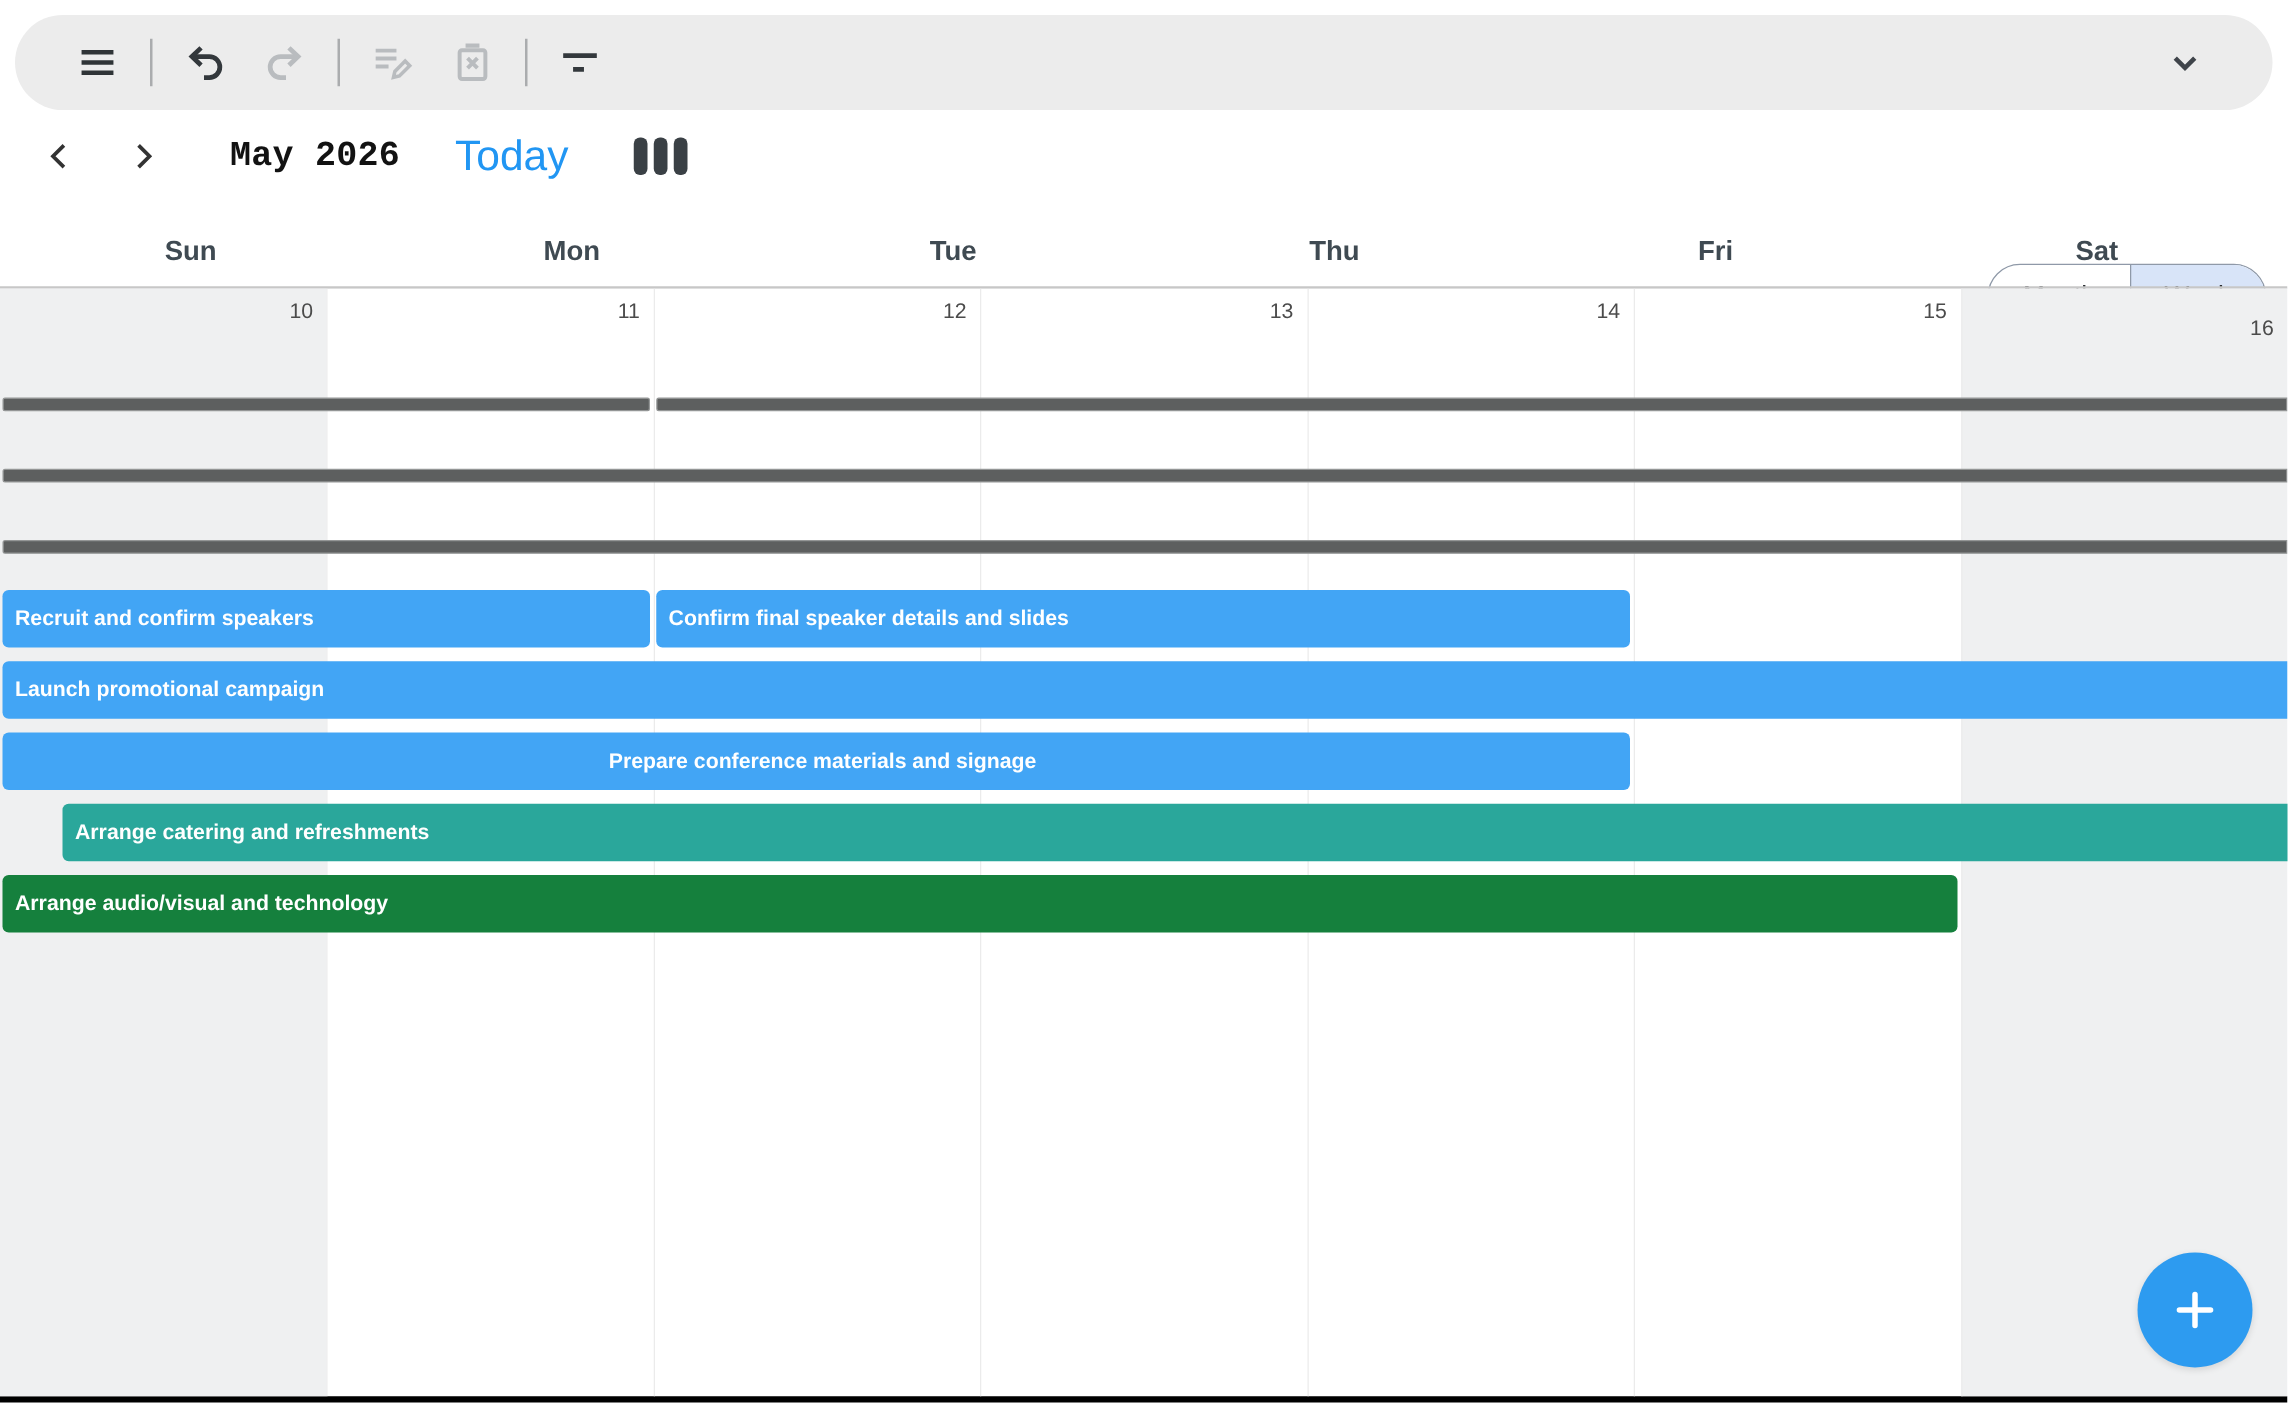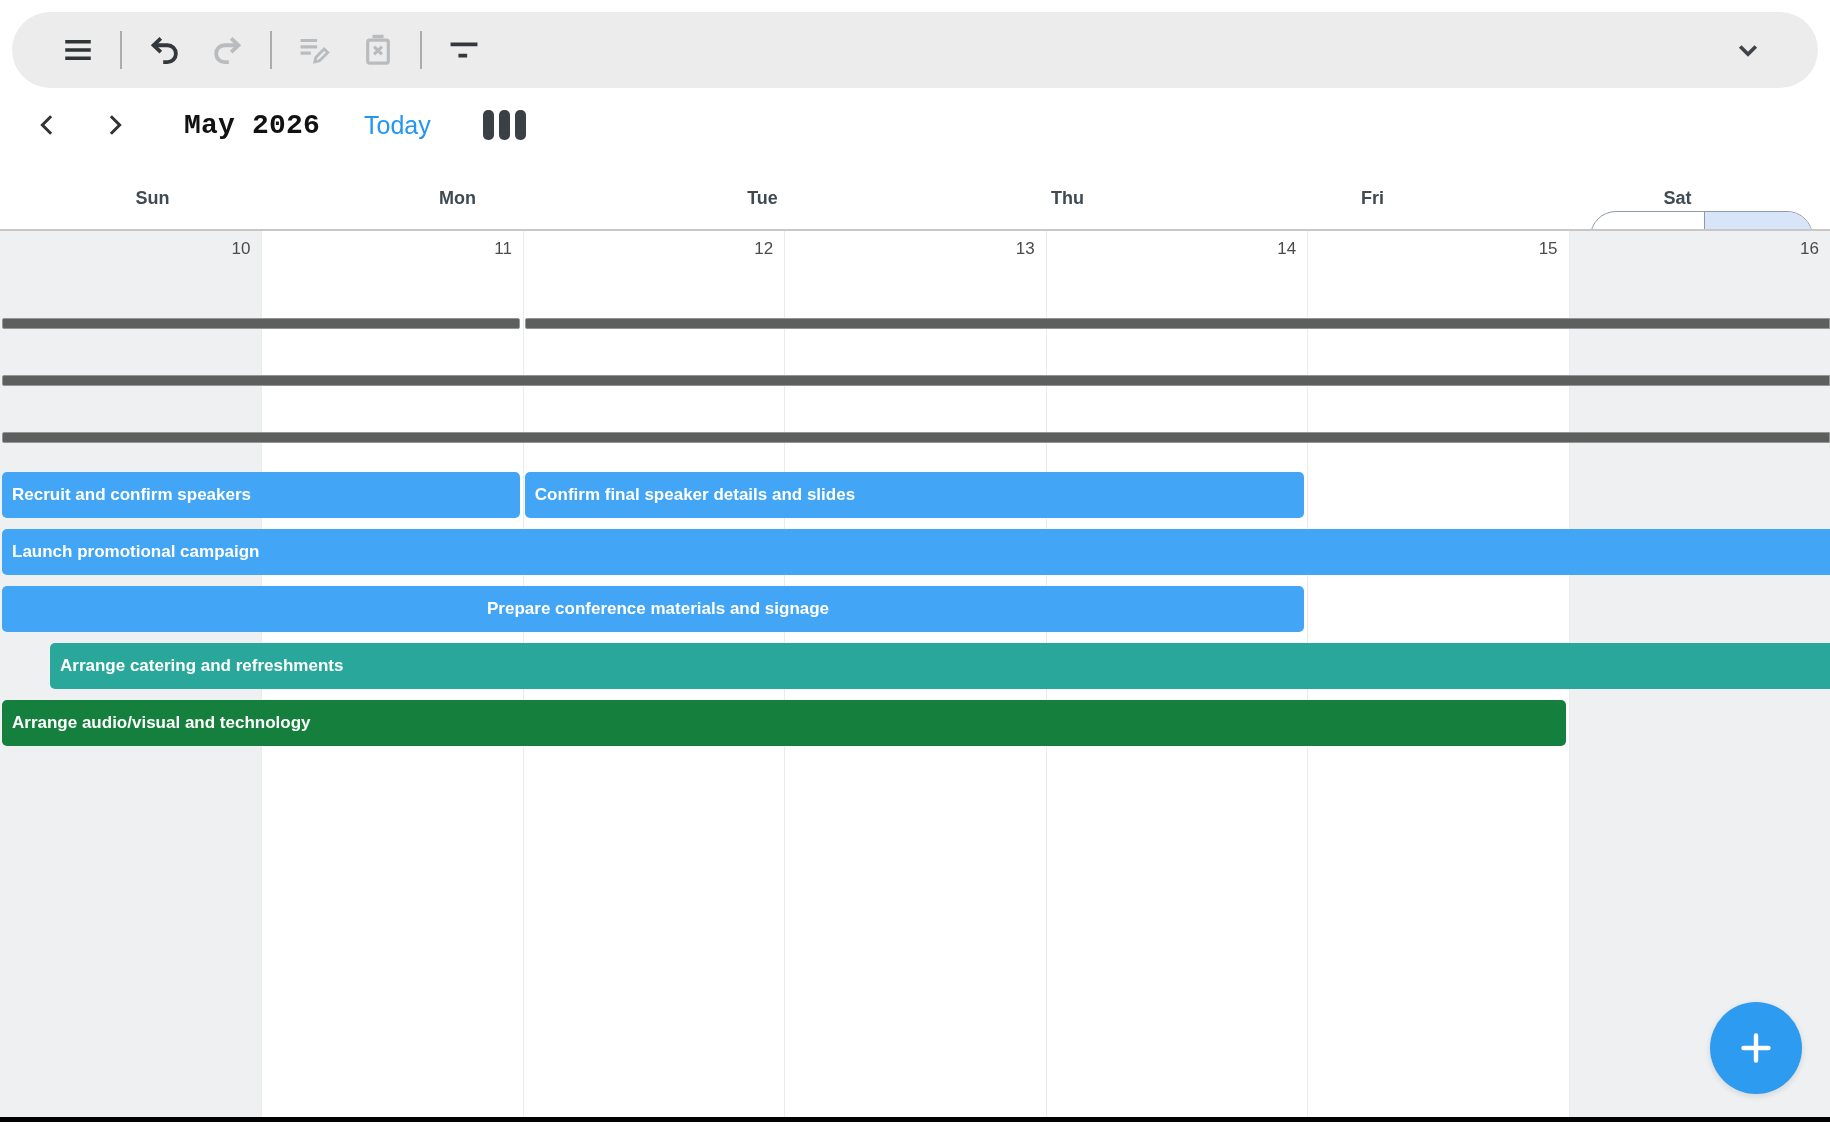--- a/index.html
+++ b/index.html
@@ -18,39 +18,39 @@
   .tb-sep { width: 2px; height: 38px; background: #aaacae; margin: 0 10px; }
   .tb-caret { position: absolute; right: 38px; top: 0; height: 76px; display: flex; align-items: center; }
 
   
   .navrow { position: absolute; left: 0; top: 96px; width: 100%; height: 58px; display: flex; align-items: center; }
   .nav-chev { width: 44px; height: 44px; border: none; background: transparent; cursor: pointer;
     display: flex; align-items: center; justify-content: center; }
   .nav-chev.prev { margin-left: 26px; }
   .nav-chev.next { margin-left: 22px; }
   .nav-title { margin-left: 48px; font-size: 28px; font-weight: 700; color: #121212; letter-spacing: 0.2px; font-family: Liberation Mono, monospace; }
-  .nav-today { margin-left: 44px; font-size: 25px; color: #2196f3; background: none; border: none; cursor: pointer; }
+  .nav-today { margin-left: 44px; font-size: 34px; color: #2196f3; background: none; border: none; cursor: pointer; }
   .nav-columns { margin-left: 52px; background: none; border: none; cursor: pointer; display: flex; gap: 5px; }
   .nav-columns span { width: 11px; height: 30px; border-radius: 5px; background: #3a4045; display: block; }
 
   .view-toggle {
     position: absolute; right: 17px; top: 115px; height: 52px; display: flex;
     border: 1.5px solid #8f99a8; border-radius: 26px; overflow: hidden; background: #fff;
   }
   .view-toggle button {
     height: 100%; border: none; background: transparent; cursor: pointer;
     font-family: inherit; font-size: 21px; color: #2b2f33; padding: 0 27px;
     display: flex; align-items: center;
   }
   .view-toggle button.selected { background: #d8e4f8; }
   .view-toggle button + button { border-left: 1.5px solid #8f99a8; }
 
   
   .day-header { position: absolute; left: 0; top: 180px; width: 100%; height: 49px; display: flex; }
-  .day-cell { flex: 1; text-align: center; font-size: 18px; font-weight: 700; color: #3f4a52; padding-top: 8px; }
+  .day-cell { flex: 1; text-align: center; font-size: 22px; font-weight: 700; color: #3f4a52; padding-top: 8px; }
   .header-line { position: absolute; left: 0; top: 229px; width: 100%; height: 2px; background: #c7c7c7; }
 
   
   .grid { position: absolute; left: 0; top: 231px; width: 100%; height: 891px; background: #ffffff; border-bottom: 5px solid #000000; }
   .grid-col { position: absolute; top: 0; height: 100%; border-left: 1px solid #ebebeb; }
   .grid-col.first { border-left: none; }
   .grid-col.weekend { background: #eff0f1; }
   .date-cell { position: absolute; top: 8px; font-size: 17px; color: #4b4b4b; text-align: right; padding-right: 11px; }
 
   .overflow-bar { position: absolute; height: 11px; background: #5d5f5f; border: 1px solid #949696; }
@@ -161,21 +161,21 @@
       <div class="date-cell" style="left: 261.429px; width: 261.429px;">11</div>
       <div class="grid-col" style="left: 522.857px; width: 261.429px;"></div>
       <div class="date-cell" style="left: 522.857px; width: 261.429px;">12</div>
       <div class="grid-col" style="left: 784.286px; width: 261.429px;"></div>
       <div class="date-cell" style="left: 784.286px; width: 261.429px;">13</div>
       <div class="grid-col" style="left: 1045.71px; width: 261.429px;"></div>
       <div class="date-cell" style="left: 1045.71px; width: 261.429px;">14</div>
       <div class="grid-col" style="left: 1307.14px; width: 261.429px;"></div>
       <div class="date-cell" style="left: 1307.14px; width: 261.429px;">15</div>
       <div class="grid-col weekend" style="left: 1568.57px; width: 261.429px;"></div>
-      <div class="date-cell" style="left: 1568.57px; width: 261.429px;">16</div>
+      <div class="date-cell" style="left: 1568.57px; width: 261.429px; margin-top: 14px;">16</div>
       <div class="overflow-bar" style="left: 2px; width: 517.857px; top: 87px; height: 11px; border-radius: 2px; background: rgb(93, 95, 95);"></div>
       <div class="overflow-bar" style="left: 524.857px; width: 1305.14px; top: 87px; height: 11px; border-radius: 2px 0px 0px 2px; background: rgb(93, 95, 95);"></div>
       <div class="overflow-bar" style="left: 2px; width: 1828px; top: 144px; height: 11px; border-radius: 2px 0px 0px 2px; background: rgb(93, 95, 95);"></div>
       <div class="overflow-bar" style="left: 2px; width: 1828px; top: 201px; height: 11px; border-radius: 2px 0px 0px 2px; background: rgb(93, 95, 95);"></div>
       <div class="event-bar" style="left: 2px; width: 517.857px; top: 241px; background: rgb(66, 165, 245); border-radius: 5px;">
         <span>Recruit and confirm speakers</span>
       </div>
       <div class="event-bar" style="left: 524.857px; width: 779.286px; top: 241px; background: rgb(66, 165, 245); border-radius: 5px;">
         <span>Confirm final speaker details and slides</span>
       </div>

